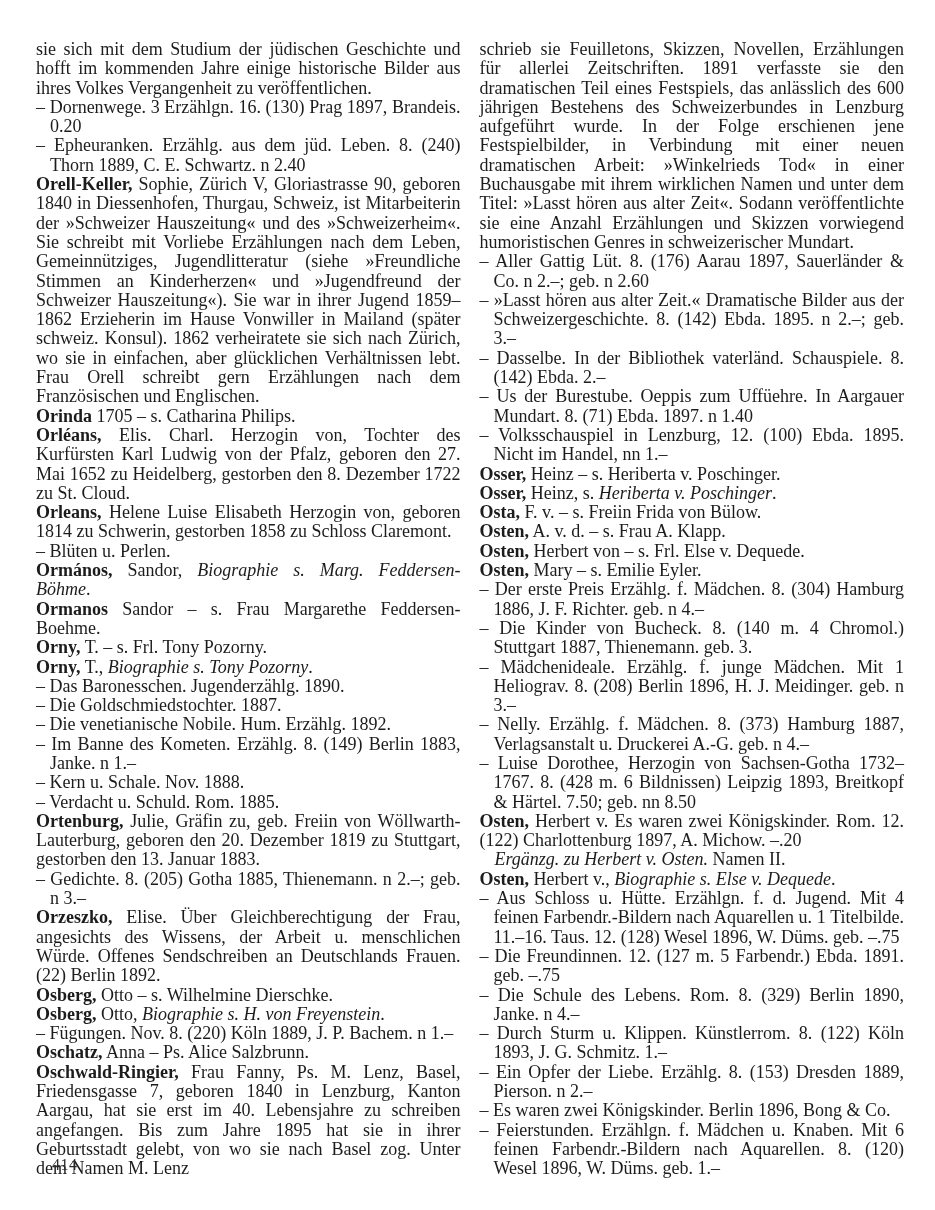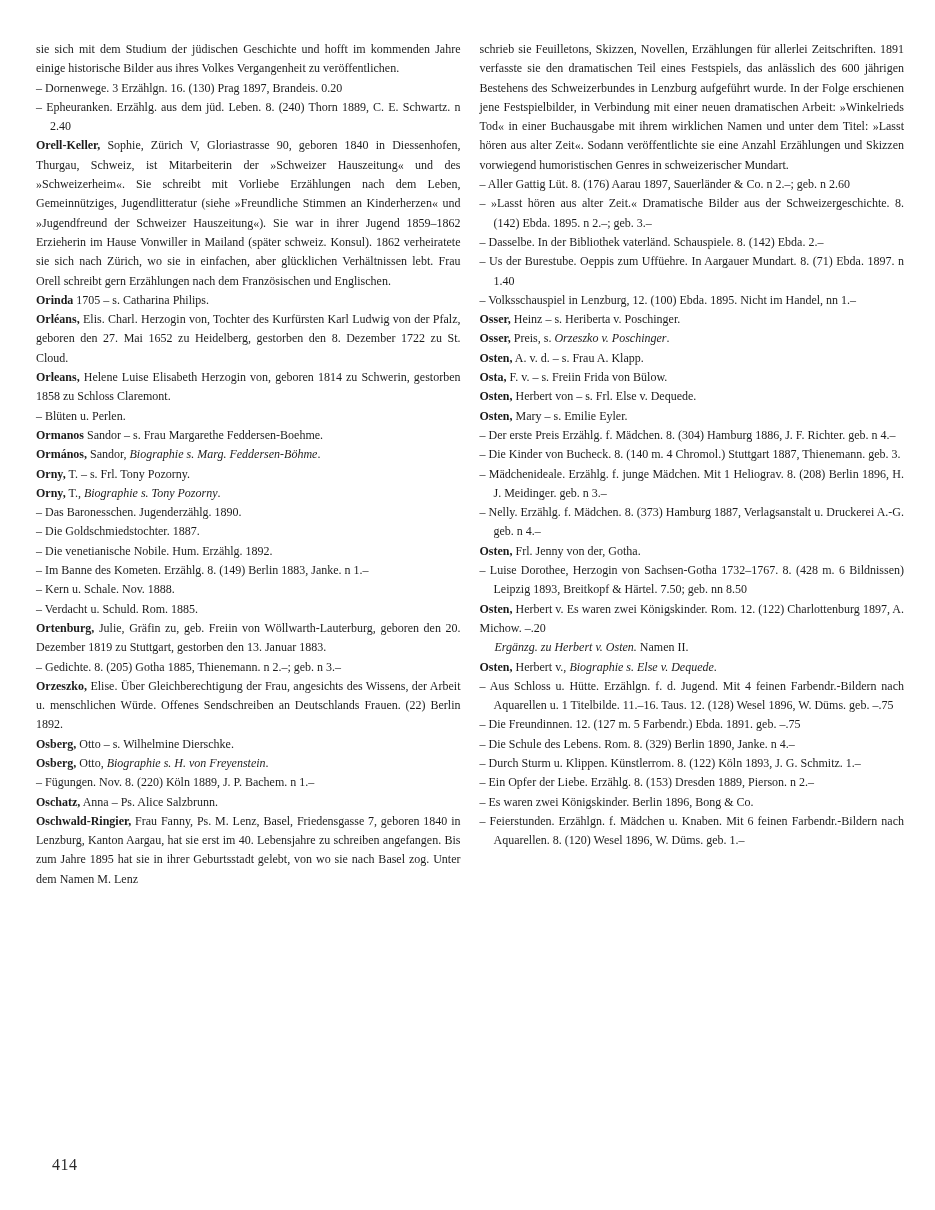--- a/index.html
+++ b/index.html
@@ -25,21 +25,21 @@
     left: 36px;
     top: 40px;
     width: 868px;
     display: flex;
     gap: 19px;
   }
   .column {
     flex: 1 1 0;
     min-width: 0;
     text-align: justify;
-    font-size: 12px;
+    font-size: 18px;
     line-height: 19.3px;
   }
   .column p { margin: 0; }
   p.item {
     padding-left: 14px;
     text-indent: -14px;
   }
   p.note {
     padding-left: 15px;
   }
@@ -61,22 +61,22 @@
   <div class="text-area">
     <div class="column">
         <p class="para"><span>sie sich mit dem Studium der jüdischen Geschichte und hofft im kommenden Jahre einige historische Bilder aus ihres Volkes Vergangenheit zu veröffentlichen.</span></p>
         <p class="item"><span>– Dornenwege. 3 Erzählgn. 16. (130) Prag 1897, Brandeis. 0.20</span></p>
         <p class="item"><span>– Epheuranken. Erzählg. aus dem jüd. Leben. 8. (240) Thorn 1889, C. E. Schwartz. n 2.40</span></p>
         <p class="entry"><span class="seg-b">Orell-Keller,</span><span> Sophie, Zürich V, Gloriastrasse 90, geboren 1840 in Diessenhofen, Thurgau, Schweiz, ist Mitarbeiterin der »Schweizer Hauszeitung« und des »Schweizerheim«. Sie schreibt mit Vorliebe Erzählungen nach dem Leben, Gemeinnütziges, Jugendlitteratur (siehe »Freundliche Stimmen an Kinderherzen« und »Jugendfreund der Schweizer Hauszeitung«). Sie war in ihrer Jugend 1859–1862 Erzieherin im Hause Vonwiller in Mailand (später schweiz. Konsul). 1862 verheiratete sie sich nach Zürich, wo sie in einfachen, aber glücklichen Verhältnissen lebt. Frau Orell schreibt gern Erzählungen nach dem Französischen und Englischen.</span></p>
         <p class="entry"><span class="seg-b">Orinda</span><span> 1705 – s. Catharina Philips.</span></p>
         <p class="entry"><span class="seg-b">Orléans,</span><span> Elis. Charl. Herzogin von, Tochter des Kurfürsten Karl Ludwig von der Pfalz, geboren den 27. Mai 1652 zu Heidelberg, gestorben den 8. Dezember 1722 zu St. Cloud.</span></p>
         <p class="entry"><span class="seg-b">Orleans,</span><span> Helene Luise Elisabeth Herzogin von, geboren 1814 zu Schwerin, gestorben 1858 zu Schloss Claremont.</span></p>
         <p class="item"><span>– Blüten u. Perlen.</span></p>
+        <p class="entry"><span class="seg-b">Ormános,</span><span> Sandor, </span><span class="seg-i">Biographie s. Marg. Feddersen-Böhme</span><span>.</span></p>
         <p class="entry"><span class="seg-b">Ormanos</span><span> Sandor – s. Frau Margarethe Feddersen-Boehme.</span></p>
-        <p class="entry"><span class="seg-b">Ormános,</span><span> Sandor, </span><span class="seg-i">Biographie s. Marg. Feddersen-Böhme</span><span>.</span></p>
         <p class="entry"><span class="seg-b">Orny,</span><span> T. – s. Frl. Tony Pozorny.</span></p>
         <p class="entry"><span class="seg-b">Orny,</span><span> T., </span><span class="seg-i">Biographie s. Tony Pozorny</span><span>.</span></p>
         <p class="item"><span>– Das Baronesschen. Jugenderzählg. 1890.</span></p>
         <p class="item"><span>– Die Goldschmiedstochter. 1887.</span></p>
         <p class="item"><span>– Die venetianische Nobile. Hum. Erzählg. 1892.</span></p>
         <p class="item"><span>– Im Banne des Kometen. Erzählg. 8. (149) Berlin 1883, Janke. n 1.–</span></p>
         <p class="item"><span>– Kern u. Schale. Nov. 1888.</span></p>
         <p class="item"><span>– Verdacht u. Schuld. Rom. 1885.</span></p>
         <p class="entry"><span class="seg-b">Ortenburg,</span><span> Julie, Gräfin zu, geb. Freiin von Wöllwarth-Lauterburg, geboren den 20. Dezember 1819 zu Stuttgart, gestorben den 13. Januar 1883.</span></p>
         <p class="item"><span>– Gedichte. 8. (205) Gotha 1885, Thienemann. n 2.–; geb. n 3.–</span></p>
@@ -88,30 +88,29 @@
         <p class="entry"><span class="seg-b">Oschwald-Ringier,</span><span> Frau Fanny, Ps. M. Lenz, Basel, Friedensgasse 7, geboren 1840 in Lenzburg, Kanton Aargau, hat sie erst im 40. Lebensjahre zu schreiben angefangen. Bis zum Jahre 1895 hat sie in ihrer Geburtsstadt gelebt, von wo sie nach Basel zog. Unter dem Namen M. Lenz</span></p>
       </div>
     <div class="column">
         <p class="para"><span>schrieb sie Feuilletons, Skizzen, Novellen, Erzählungen für allerlei Zeitschriften. 1891 verfasste sie den dramatischen Teil eines Festspiels, das anlässlich des 600 jährigen Bestehens des Schweizerbundes in Lenzburg aufgeführt wurde. In der Folge erschienen jene Festspielbilder, in Verbindung mit einer neuen dramatischen Arbeit: »Winkelrieds Tod« in einer Buchausgabe mit ihrem wirklichen Namen und unter dem Titel: »Lasst hören aus alter Zeit«. Sodann veröffentlichte sie eine Anzahl Erzählungen und Skizzen vorwiegend humoristischen Genres in schweizerischer Mundart.</span></p>
         <p class="item"><span>– Aller Gattig Lüt. 8. (176) Aarau 1897, Sauerländer &amp; Co. n 2.–; geb. n 2.60</span></p>
         <p class="item"><span>– »Lasst hören aus alter Zeit.« Dramatische Bilder aus der Schweizergeschichte. 8. (142) Ebda. 1895. n 2.–; geb. 3.–</span></p>
         <p class="item"><span>– Dasselbe. In der Bibliothek vaterländ. Schauspiele. 8. (142) Ebda. 2.–</span></p>
         <p class="item"><span>– Us der Burestube. Oeppis zum Uffüehre. In Aargauer Mundart. 8. (71) Ebda. 1897. n 1.40</span></p>
         <p class="item"><span>– Volksschauspiel in Lenzburg, 12. (100) Ebda. 1895. Nicht im Handel, nn 1.–</span></p>
         <p class="entry"><span class="seg-b">Osser,</span><span> Heinz – s. Heriberta v. Poschinger.</span></p>
-        <p class="entry"><span class="seg-b">Osser,</span><span> Preis, s. </span><span class="seg-i">Orzeszko v. Poschinger</span><span>.</span></p>
+        <p class="entry"><span class="seg-b">Osser,</span><span> Heinz, s. </span><span class="seg-i">Heriberta v. Poschinger</span><span>.</span></p>
+        <p class="entry"><span class="seg-b">Osta,</span><span> F. v. – s. Freiin Frida von Bülow.</span></p>
         <p class="entry"><span class="seg-b">Osten,</span><span> A. v. d. – s. Frau A. Klapp.</span></p>
-        <p class="entry"><span class="seg-b">Osta,</span><span> F. v. – s. Freiin Frida von Bülow.</span></p>
         <p class="entry"><span class="seg-b">Osten,</span><span> Herbert von – s. Frl. Else v. Dequede.</span></p>
         <p class="entry"><span class="seg-b">Osten,</span><span> Mary – s. Emilie Eyler.</span></p>
         <p class="item"><span>– Der erste Preis Erzählg. f. Mädchen. 8. (304) Hamburg 1886, J. F. Richter. geb. n 4.–</span></p>
         <p class="item"><span>– Die Kinder von Bucheck. 8. (140 m. 4 Chromol.) Stuttgart 1887, Thienemann. geb. 3.</span></p>
         <p class="item"><span>– Mädchenideale. Erzählg. f. junge Mädchen. Mit 1 Heliograv. 8. (208) Berlin 1896, H. J. Meidinger. geb. n 3.–</span></p>
         <p class="item"><span>– Nelly. Erzählg. f. Mädchen. 8. (373) Hamburg 1887, Verlagsanstalt u. Druckerei A.-G. geb. n 4.–</span></p>
-        <p class="entry"><span class="seg-b">Osten,</span><span> Frl. Jenny von der, Gotha.</span></p>
         <p class="item"><span>– Luise Dorothee, Herzogin von Sachsen-Gotha 1732–1767. 8. (428 m. 6 Bildnissen) Leipzig 1893, Breitkopf &amp; Härtel. 7.50; geb. nn 8.50</span></p>
         <p class="entry"><span class="seg-b">Osten,</span><span> Herbert v. Es waren zwei Königskinder. Rom. 12. (122) Charlottenburg 1897, A. Michow. –.20</span></p>
         <p class="note"><span class="seg-i">Ergänzg. zu Herbert v. Osten.</span><span> Namen II.</span></p>
         <p class="entry"><span class="seg-b">Osten,</span><span> Herbert v., </span><span class="seg-i">Biographie s. Else v. Dequede</span><span>.</span></p>
         <p class="item"><span>– Aus Schloss u. Hütte. Erzählgn. f. d. Jugend. Mit 4 feinen Farbendr.-Bildern nach Aquarellen u. 1 Titelbilde. 11.–16. Taus. 12. (128) Wesel 1896, W. Düms. geb. –.75</span></p>
         <p class="item"><span>– Die Freundinnen. 12. (127 m. 5 Farbendr.) Ebda. 1891. geb. –.75</span></p>
         <p class="item"><span>– Die Schule des Lebens. Rom. 8. (329) Berlin 1890, Janke. n 4.–</span></p>
         <p class="item"><span>– Durch Sturm u. Klippen. Künstlerrom. 8. (122) Köln 1893, J. G. Schmitz. 1.–</span></p>
         <p class="item"><span>– Ein Opfer der Liebe. Erzählg. 8. (153) Dresden 1889, Pierson. n 2.–</span></p>
         <p class="item"><span>– Es waren zwei Königskinder. Berlin 1896, Bong &amp; Co.</span></p>

